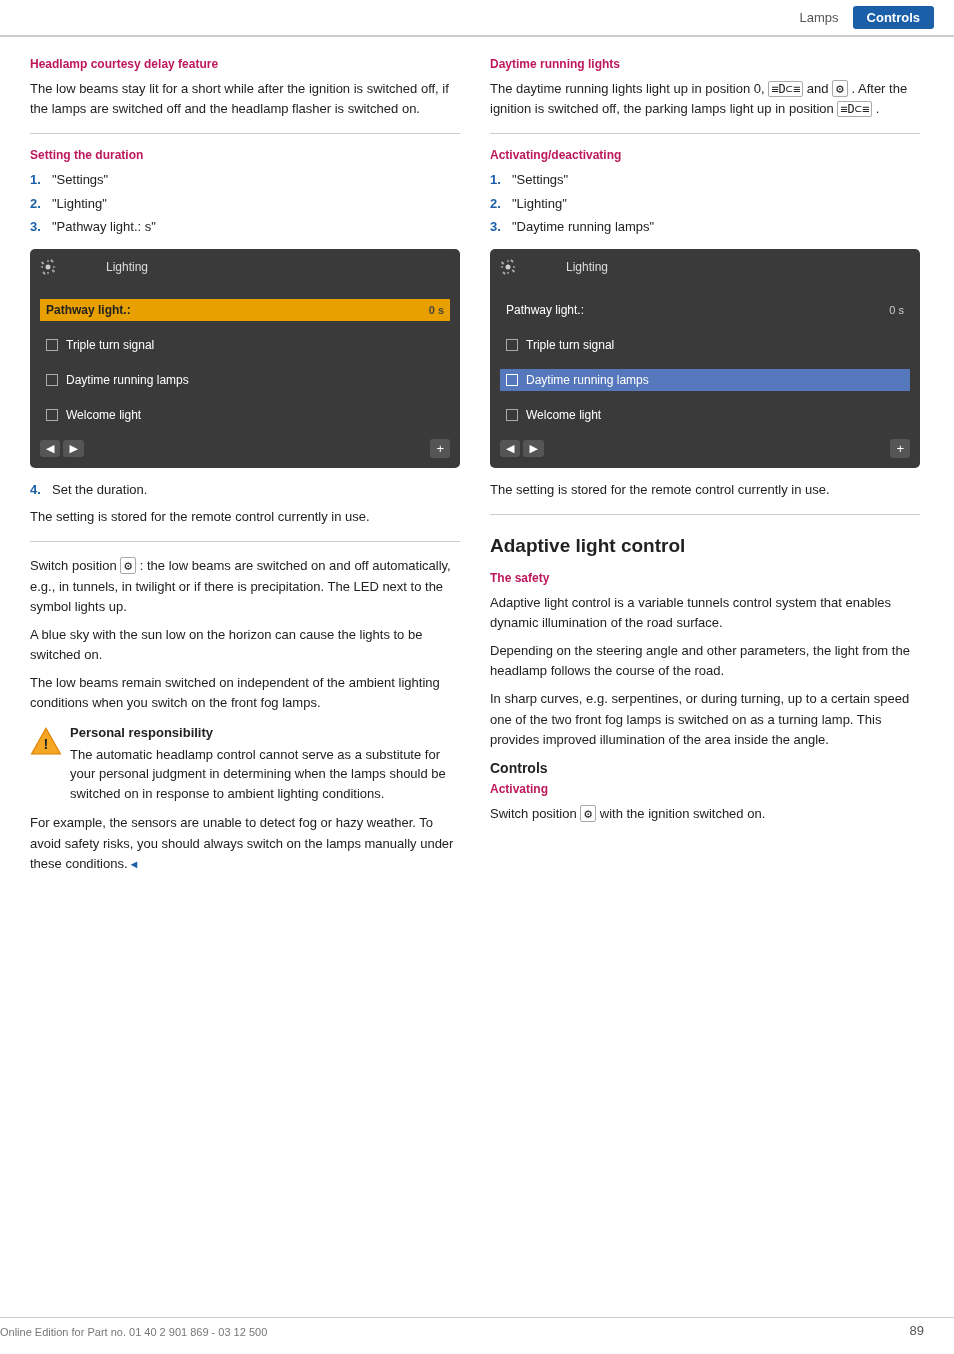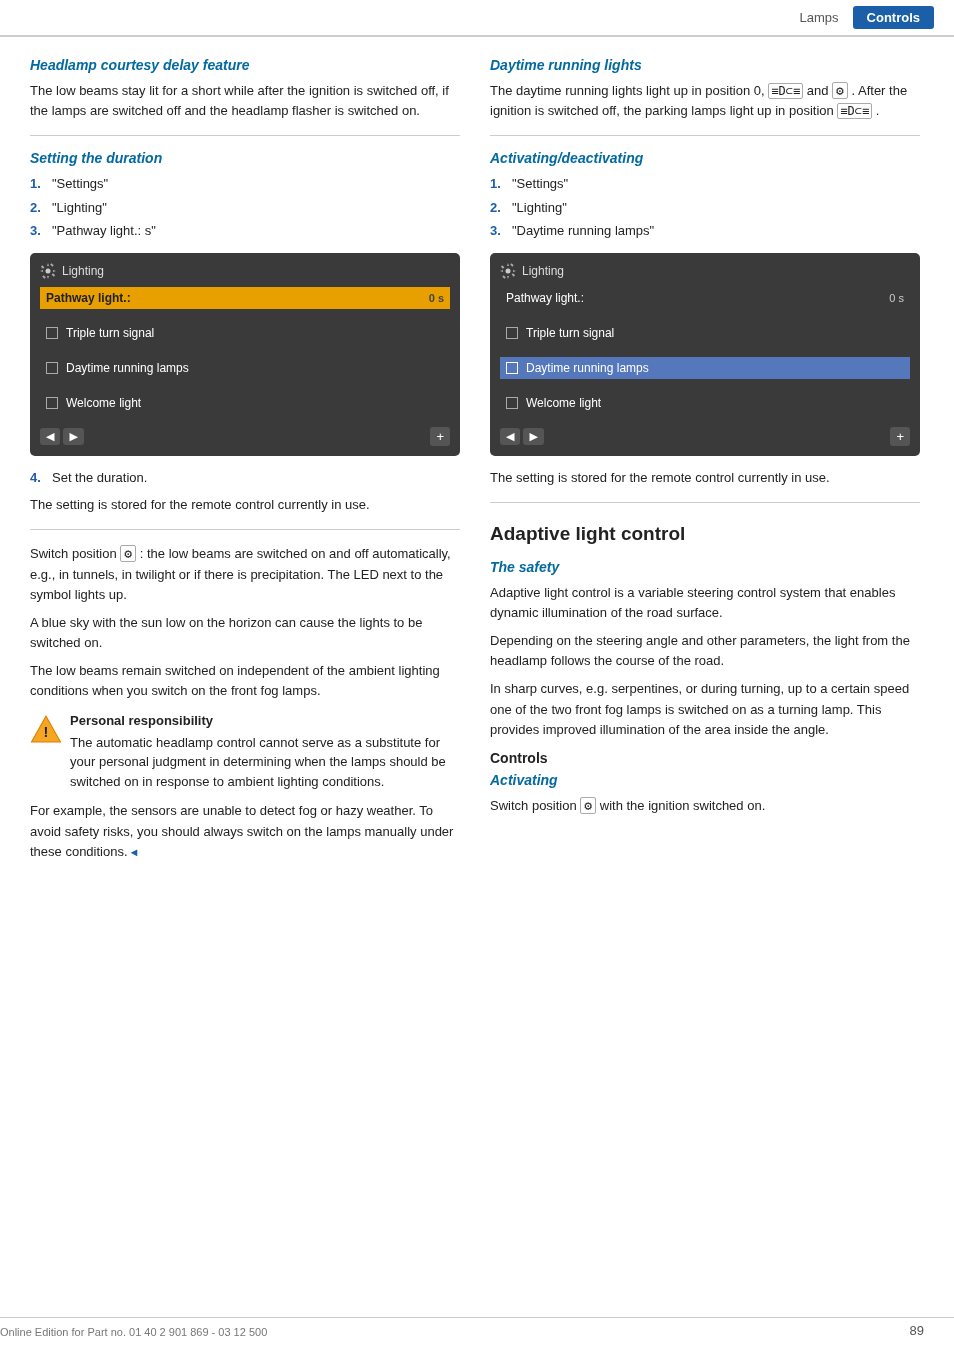--- a/index.html
+++ b/index.html
@@ -53,25 +53,24 @@
     }
 
     
     .col-right {
       flex: 1;
       max-width: 430px;
     }
 
     
     .section-title {
-      font-size: 14px;
-      font-weight: bold;
-      color: #0369a1;
+      font-size: 12px;
+      font-weight: bold;
+      color: #be185d;
       margin-bottom: 8px;
-      font-style: italic;
     }
 
     .section-title-large {
       font-size: 19px;
       font-weight: bold;
       color: #222;
       margin-bottom: 14px;
       margin-top: 20px;
     }
 
@@ -116,23 +115,24 @@
       background: #3a3a3a;
       border-radius: 5px;
       padding: 10px;
       margin: 12px 0;
       color: #fff;
       font-size: 12px;
     }
     .screen-mockup .screen-header {
       display: flex;
       align-items: center;
-      margin-bottom: 8px;
+      margin-bottom: 24px;
       font-size: 12px;
       color: #ddd;
+      gap: 44px;
     }
     .screen-mockup .screen-header .settings-icon {
       width: 16px;
       height: 16px;
       margin-right: 6px;
     }
     .screen-mockup .menu-row {
       display: flex;
       align-items: center;
       padding: 4px 6px;
@@ -398,21 +398,21 @@
       <p>The setting is stored for the remote control currently in use.</p>
     </div>
 
     <hr class="section-divider">
 
     <div>
       <div class="section-title-large">Adaptive light control</div>
 
       <div>
         <div class="section-title">The safety</div>
-        <p>Adaptive light control is a variable steering control system that enables dynamic illumination of the road surface.</p>
+        <p>Adaptive light control is a variable tunnels control system that enables dynamic illumination of the road surface.</p>
         <p>Depending on the steering angle and other parameters, the light from the headlamp follows the course of the road.</p>
         <p>In sharp curves, e.g. serpentines, or during turning, up to a certain speed one of the two front fog lamps is switched on as a turning lamp. This provides improved illumination of the area inside the angle.</p>
       </div>
 
       <div>
         <div class="section-title-controls">Controls</div>
 
         <div>
           <div class="section-title">Activating</div>
           <p>Switch position <span style="font-size:13px; border: 1px solid #aaa; padding:0 3px; border-radius:2px; font-family:monospace;">⚙</span> with the ignition switched on.</p>

